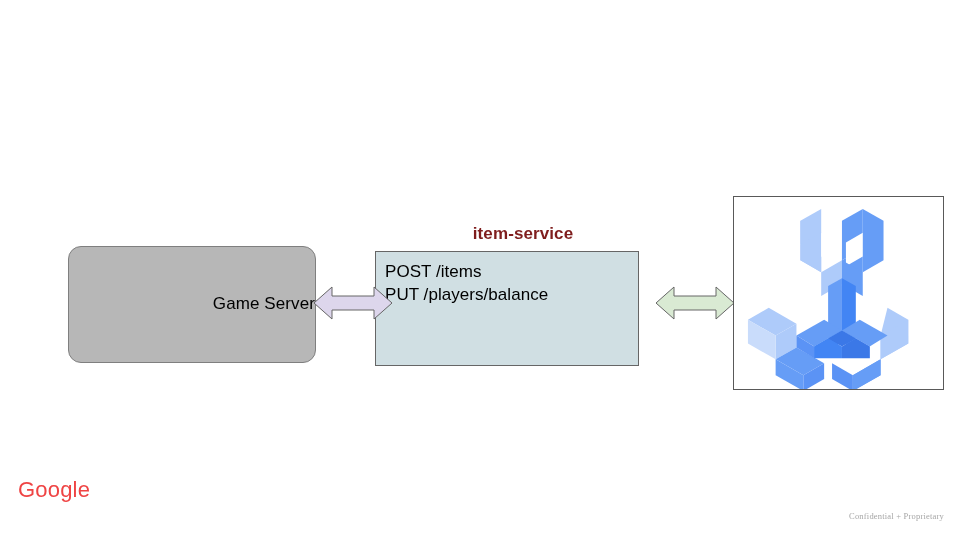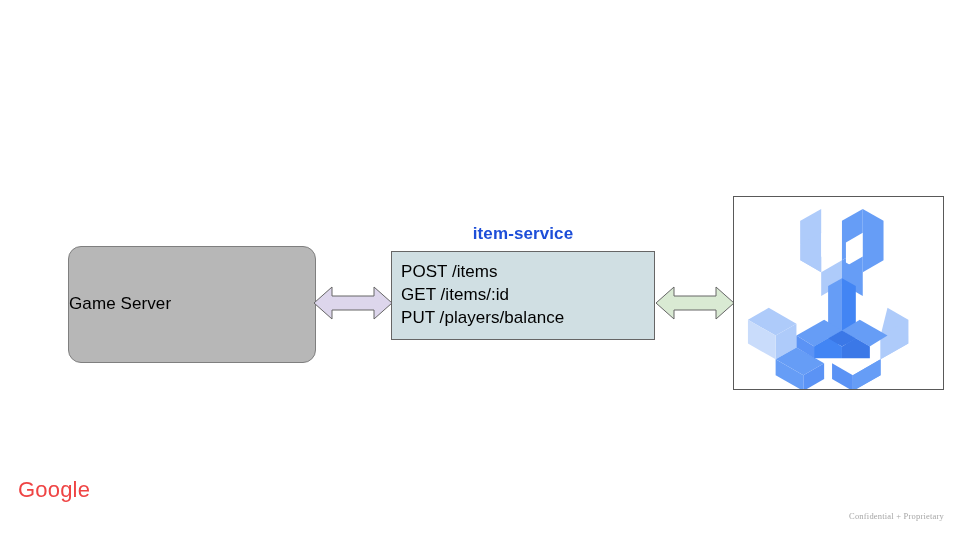--- a/index.html
+++ b/index.html
@@ -28,49 +28,49 @@
     left: 68px;
     top: 246px;
     width: 248px;
     height: 117px;
     box-sizing: border-box;
     background: #b7b7b7;
     border: 1px solid #7f7f7f;
     border-radius: 13px;
     display: flex;
     align-items: center;
-    justify-content: flex-start;
+    justify-content: flex-end;
   }
   .game-server-label {
     font-size: 17px;
     color: #000000;
     line-height: 1.2;
     letter-spacing: 0.1px;
   }
 
   
   .service-title {
     position: absolute;
     left: 391px;
     top: 224px;
     width: 264px;
     text-align: center;
     font-size: 17px;
     font-weight: bold;
-    color: #1d4ed8;
+    color: #7f1d1d;
     letter-spacing: 0.1px;
   }
 
   
   .service-box {
     position: absolute;
-    left: 391px;
+    left: 375px;
     top: 251px;
     width: 264px;
-    height: 89px;
+    height: 115px;
     box-sizing: border-box;
     background: #d0dfe3;
     border: 1px solid #666666;
     padding: 8px 0 0 9px;
   }
   .endpoint-list {
     list-style: none;
     margin: 0;
     padding: 0;
   }
@@ -137,21 +137,20 @@
 
   <div class="game-server-box">
     <span class="game-server-label">Game Server</span>
   </div>
 
   <div class="service-title">item-service</div>
 
   <div class="service-box">
     <ul class="endpoint-list">
       <li>POST /items</li>
-      <li>GET /items/:id</li>
       <li>PUT /players/balance</li>
     </ul>
   </div>
 
   <div class="arrow arrow-left-link">
     <svg viewBox="0 0 80 42" width="80" height="42" xmlns="http://www.w3.org/2000/svg">
       <polygon points="1,21 19,5 19,14 61,14 61,5 79,21 61,37 61,28 19,28 19,37" fill="#ddd6ec" stroke="#666666" stroke-width="1" stroke-linejoin="miter"></polygon>
     </svg>
   </div>
 

